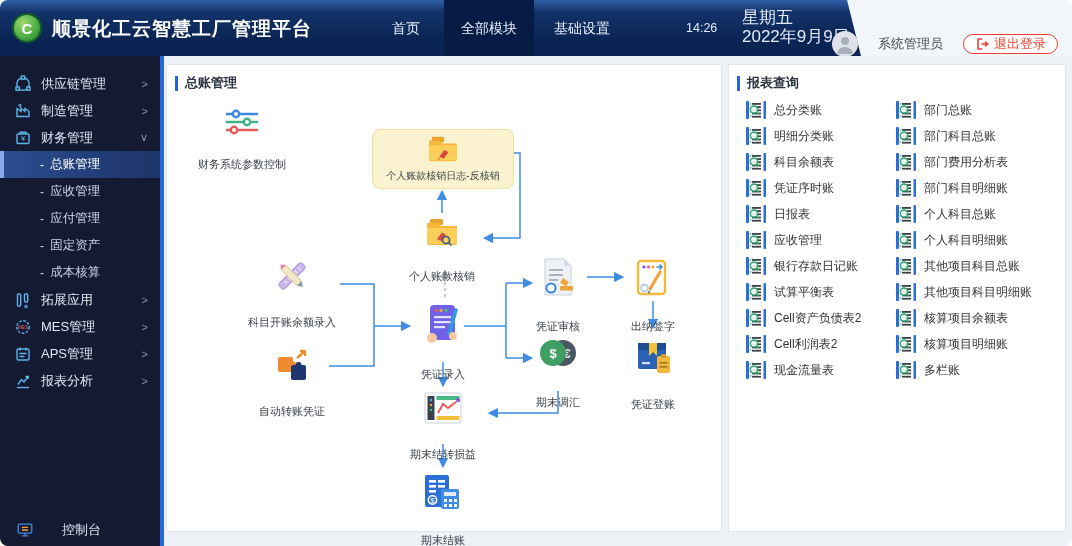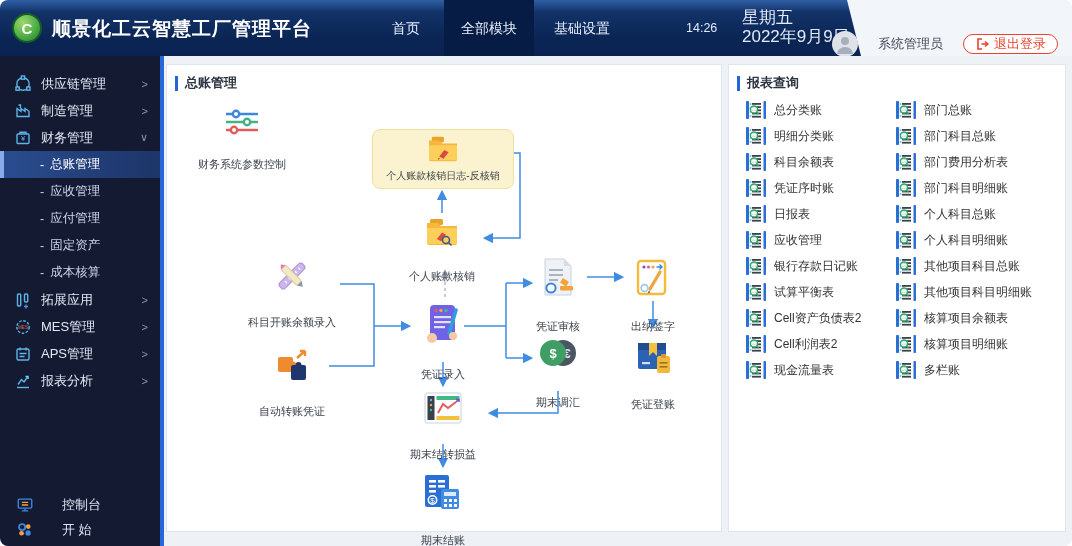--- a/index.html
+++ b/index.html
@@ -218,31 +218,20 @@
       <div class="fitem">
         <span class="mico">
           <svg width="20" height="20" viewBox="0 0 20 20" fill="none" stroke-width="1.5">
               <rect x="2.5" y="3.5" width="15" height="10" rx="1.2" stroke="#3f86e0"></rect>
               <path d="M6.5 7 h7 M6.5 10 h7" stroke="#f2a43c"></path>
               <path d="M10 13.5 v2.5 M6.5 16.5 h7" stroke="#3f86e0"></path>
             </svg>
         </span>
         <span>控制台</span>
       </div>
-      <div class="fitem">
-        <span class="mico">
-          <svg width="20" height="20" viewBox="0 0 20 20">
-              <circle cx="6.8" cy="6.8" r="3.4" fill="none" stroke="#3f86e0" stroke-width="2"></circle>
-              <circle cx="13.6" cy="6.2" r="2.6" fill="#f2a43c"></circle>
-              <circle cx="6.2" cy="13.6" r="2.6" fill="#f2a43c"></circle>
-              <circle cx="13.4" cy="13.4" r="3" fill="#3f86e0"></circle>
-            </svg>
-        </span>
-        <span>开 始</span>
-      </div>
     </div>
   </aside>
 
   <div class="divider"></div>
 
   <main class="main">
 
     <section class="panel flow-panel">
       <div class="ptitle">
         <span class="pbar"></span>

